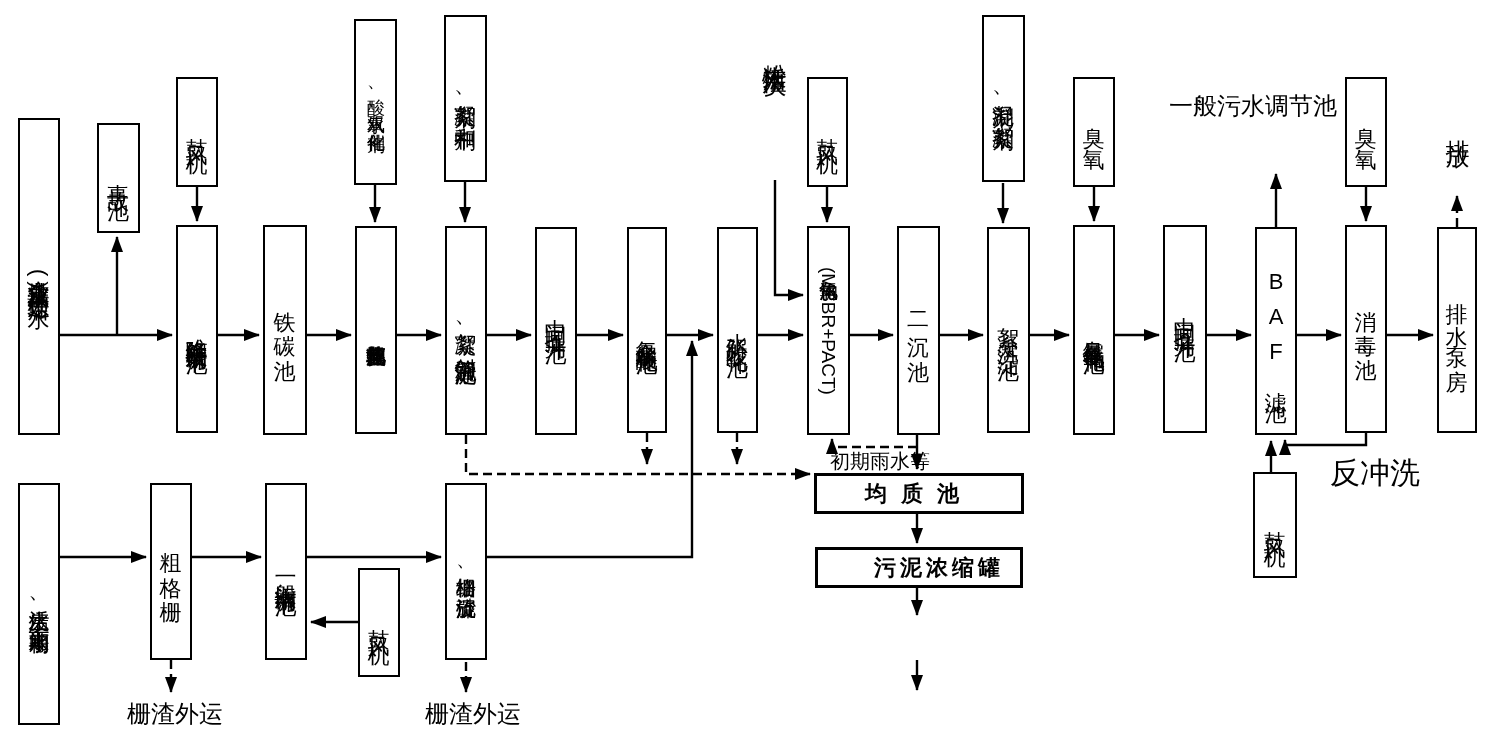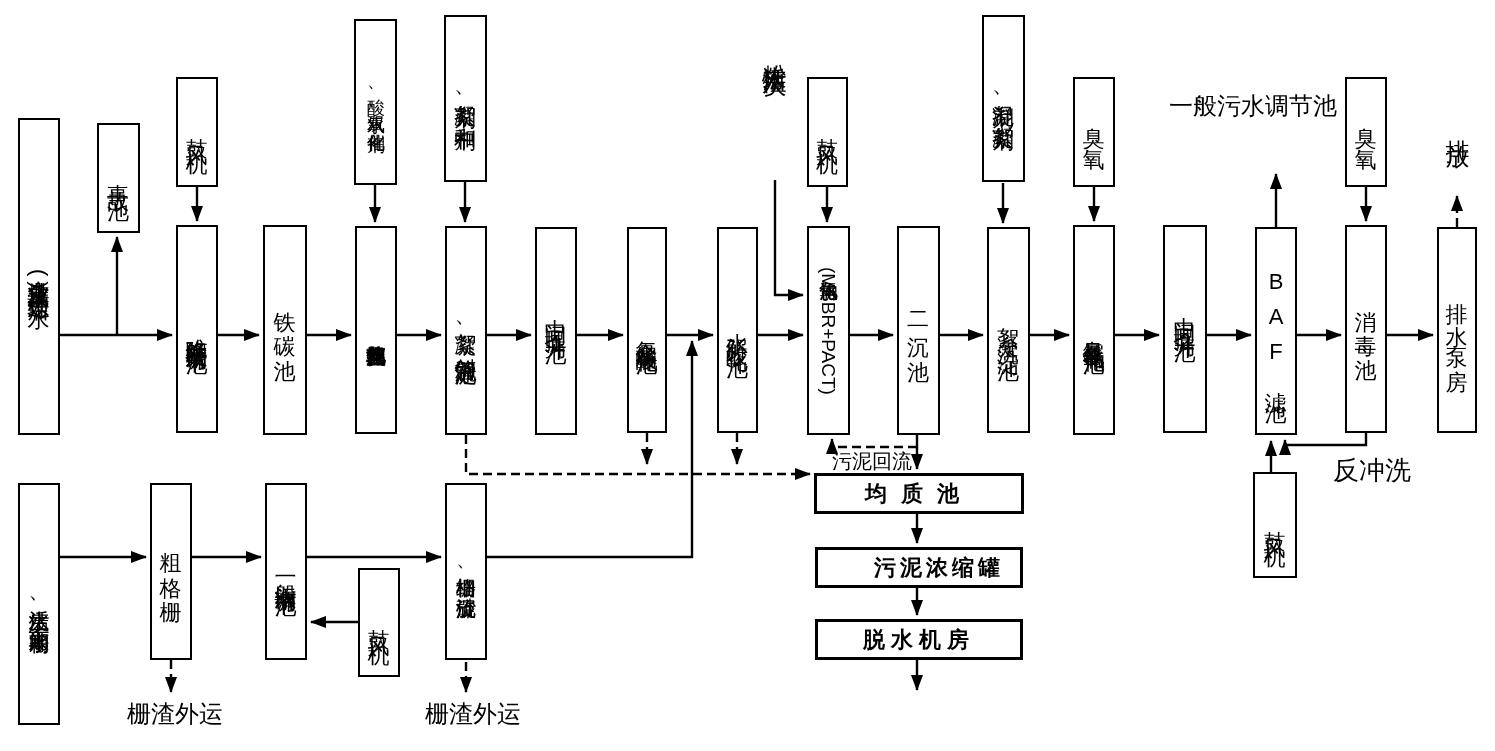--- a/index.html
+++ b/index.html
@@ -29,21 +29,21 @@
   .box.thick { border-width: 3px; font-weight: bold; }
   .v span {
     writing-mode: vertical-rl;
     text-orientation: mixed;
     white-space: nowrap;
   }
   .v.up span { text-orientation: upright; }
   .lbl {
     position: absolute;
     z-index: 2;
-    font-size: 26px;
+    font-size: 30px;
     line-height: 1.2;
     text-align: center;
     white-space: nowrap;
   }
   .lbl.v { display: flex; align-items: flex-start; justify-content: center; white-space: normal; }
   .f18 { font-size: 18px; }
   .f19 { font-size: 19px; }
   .f20 { font-size: 20px; }
   .f21 { font-size: 21px; }
   .f24 { font-size: 24px; }
@@ -212,31 +212,28 @@
   <div class="box v" style="left:1253px;top:472px;width:44px;height:106px">
       <span class="ls8">鼓风机</span>
     </div>
 
   <div class="box thick" style="left:814px;top:473px;width:210px;height:41px">
       <span class="ls14">均质池</span>
     </div>
   <div class="box thick" style="left:815px;top:547px;width:208px;height:41px">
       <span class="ls4">污泥浓缩罐</span>
     </div>
-  <div class="box thick" style="left:815px;top:619px;width:208px;height:41px">
-      <span class="ls6">脱水机房</span>
-    </div>
 
   <div class="lbl v f24" style="left:753px;top:45px;width:42px;height:140px">
       <span style="writing-mode:vertical-rl;text-orientation:upright;letter-spacing:2px">粉末活性炭</span>
     </div>
   <div class="lbl f24" style="left:1148px;top:92px;width:210px">
     <div>一般污水调节池</div>
   </div>
   <div class="lbl v f24" style="left:1438px;top:120px;width:38px;height:72px">
       <span style="writing-mode:vertical-rl;text-orientation:upright;letter-spacing:6px">排放</span>
     </div>
-  <div class="lbl f20" style="left:830px;top:449px;width:84px"><span>污泥回流</span></div>
+  <div class="lbl f20" style="left:830px;top:449px;width:84px"><span>初期雨水等</span></div>
   <div class="lbl" style="left:1330px;top:455px;width:84px"><span>反冲洗</span></div>
   <div class="lbl f24" style="left:120px;top:700px;width:110px"><span>栅渣外运</span></div>
   <div class="lbl f24" style="left:418px;top:700px;width:110px"><span>栅渣外运</span></div>
 
 </div>
 
 </body></html>

